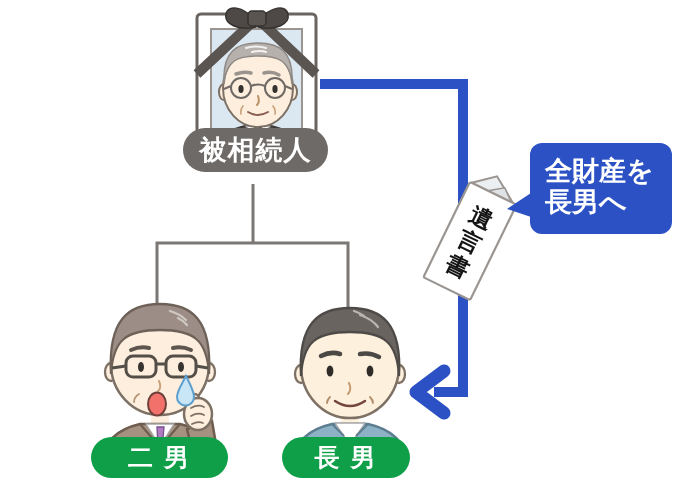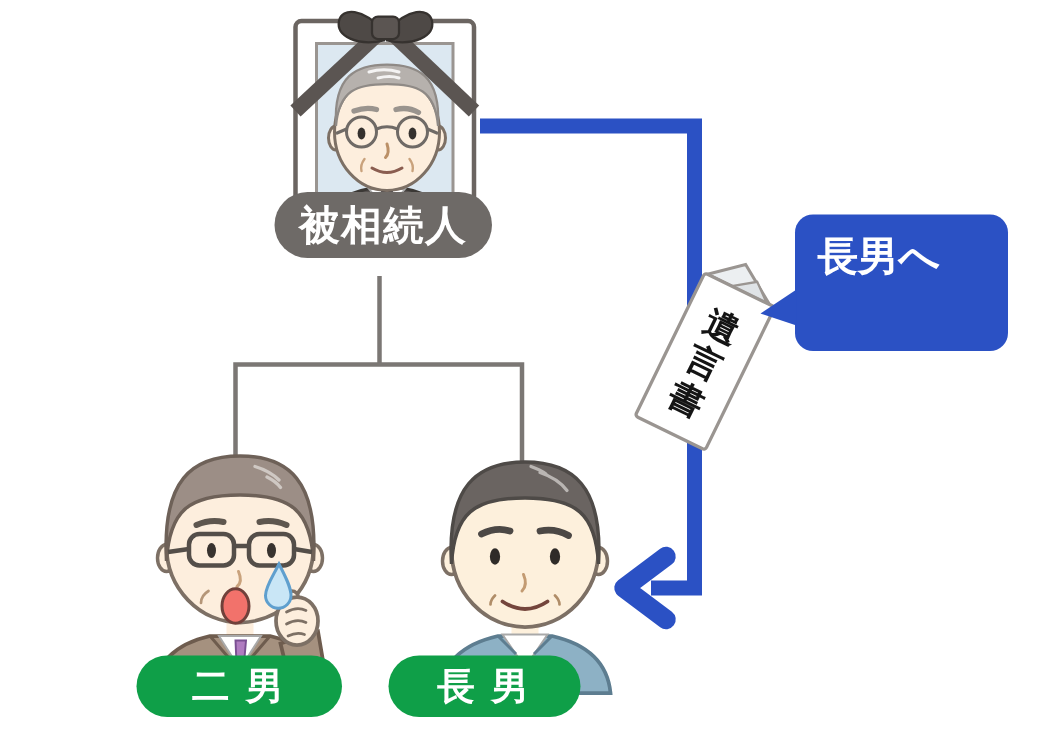--- a/index.html
+++ b/index.html
@@ -12,21 +12,21 @@
     color:#ffffff;font-weight:bold;z-index:3;
   }
   .decedent-pill{
     left:183px;top:128px;width:145px;height:44px;border-radius:22px;
     background:#6e6a67;font-size:27px;letter-spacing:1px;text-align:center;
   }
   .green-pill{
     background:#0f9f48;border-radius:21px;height:41px;top:437px;font-size:25px;letter-spacing:2px;text-align:right;
   }
   .pill-second{left:91px;width:137px;}
-  .pill-eldest{left:259px;width:128px;}
+  .pill-eldest{left:282px;width:128px;}
 
   .bubble{
     position:absolute;left:530px;top:143px;width:142px;height:91px;
     background:#2b51c4;border-radius:12px;z-index:4;color:#ffffff;
     font-weight:bold;font-size:27px;line-height:31px;
     padding:13px 0 0 15px;box-sizing:border-box;
   }
   .bubble .tail{
     position:absolute;left:-23px;top:50px;width:0;height:0;
     border-right:24px solid #2b51c4;
@@ -156,16 +156,17 @@
     </g>
   </svg>
 
   <div class="name-pill decedent-pill">被相続人</div>
 
   <div class="name-pill green-pill pill-second">二 男</div>
   <div class="name-pill green-pill pill-eldest">長 男</div>
 
   <div class="bubble">
     <span class="tail"></span>
+    <span class="line">全財産を</span>
     <span class="line">長男へ</span>
   </div>
 
 </div>
 
 </body></html>

